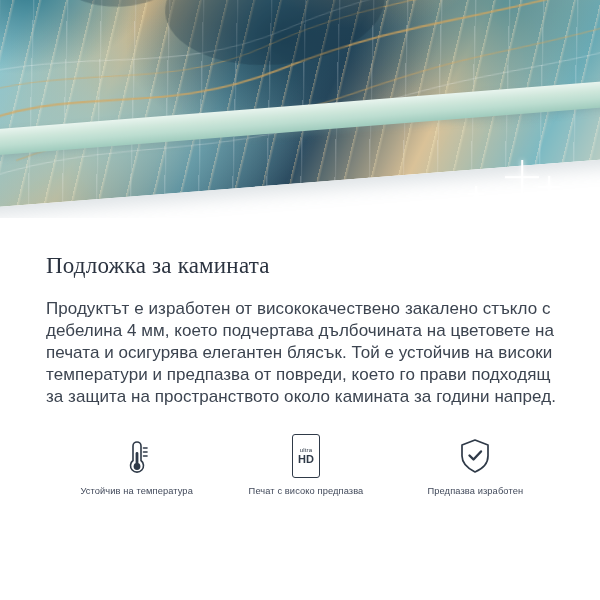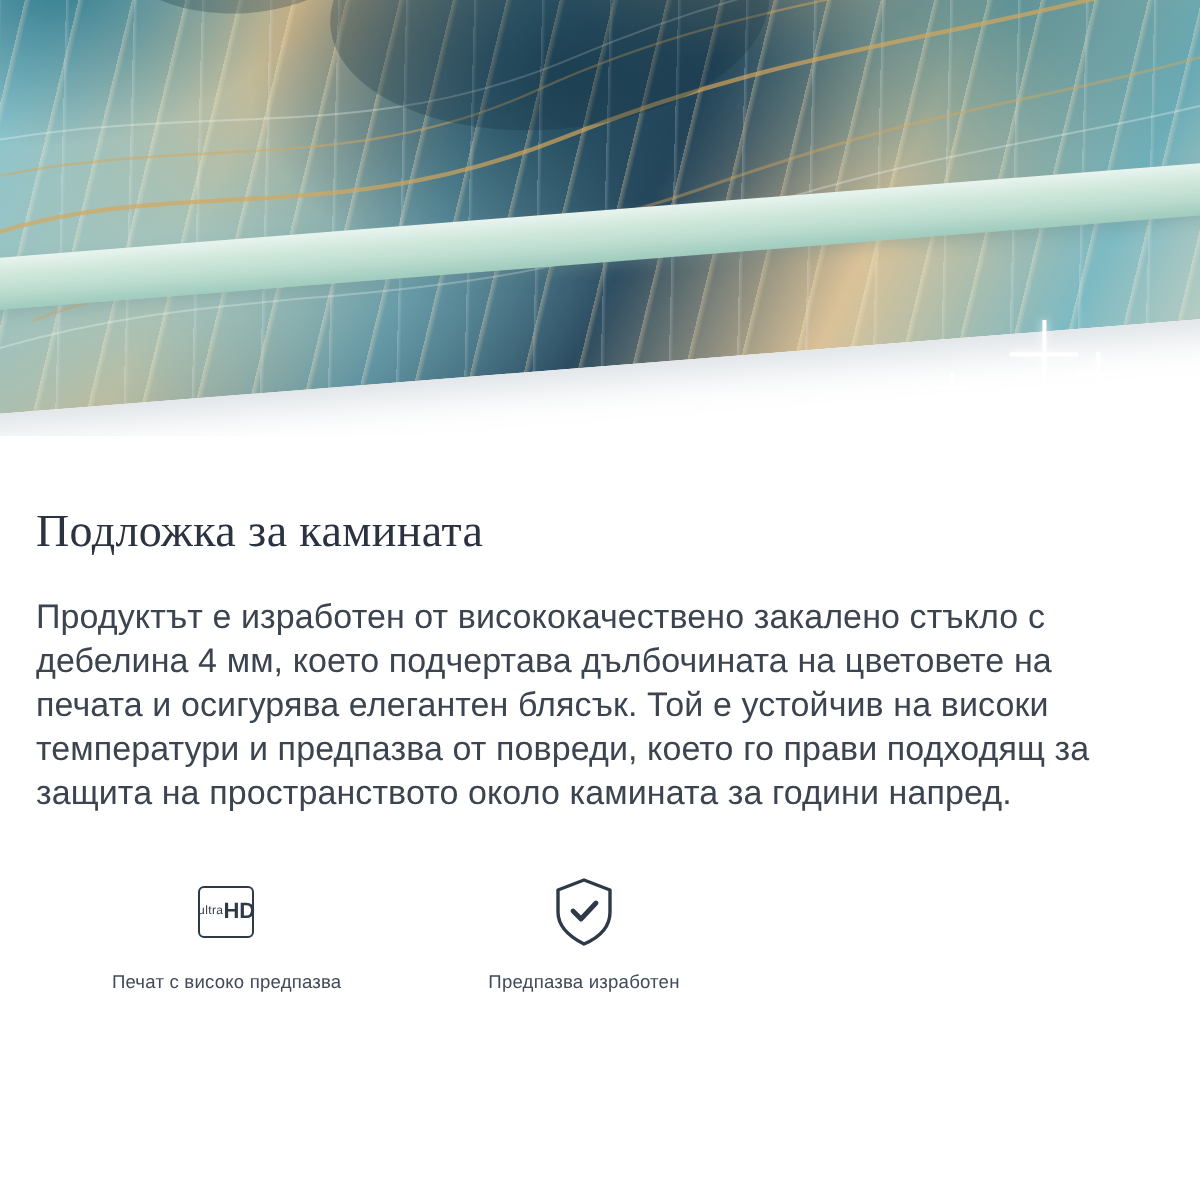--- a/index.html
+++ b/index.html
@@ -105,21 +105,21 @@
   }
   .sparkle::before { width: 100%; height: 1.6px; }
   .sparkle::after  { width: 1.6px; height: 100%; }
   .sparkle.s1 { left: 505px; top: 160px; }
   .sparkle.s2 { left: 538px; top: 176px; width: 22px; height: 22px; }
   .sparkle.s3 { left: 468px; top: 186px; width: 16px; height: 16px; }
 
   
   .content {
     position: relative;
-    padding: 18px 34px 0 18px;
+    padding: 18px 34px 0 46px;
   }
   .headline {
     font-family: "Liberation Serif", serif;
     font-size: 23px;
     line-height: 31px;
     color: #2b3340;
     font-weight: 400;
     margin: 14px 0 0 0;
     letter-spacing: .2px;
   }
@@ -157,24 +157,25 @@
   }
   .feature-label {
     margin-top: 8px;
     font-size: 9.3px;
     color: #41495a;
     text-align: center;
     letter-spacing: .1px;
   }
   .ultrahd {
     width: 28px;
-    height: 26px;
+    height: 44px;
     border: 1.6px solid #2f3a48;
     border-radius: 3px;
     display: flex;
+    flex-direction: column;
     align-items: center;
     justify-content: center;
     line-height: 1;
   }
   .ultrahd .t1 { font-size: 6px; color: #2f3a48; letter-spacing: .2px; }
   .ultrahd .t2 { font-size: 11px; font-weight: bold; color: #2f3a48; margin-top: 1px; }
   svg { display: block; }
 </style>
 </head>
 <body>
@@ -212,20 +213,35 @@
   <div class="content">
 
     <h1 class="headline">
       <span>Подложка за камината</span>
     </h1>
 
     <p class="body-copy">Продуктът е изработен от висококачествено закалено стъкло с дебелина 4 мм, което подчертава дълбочината на цветовете на печата и осигурява елегантен блясък. Той е устойчив на високи температури и предпазва от повреди, което го прави подходящ за защита на пространството около камината за години напред.</p>
 
     <div class="features">
 
+      <div class="feature">
+        <div class="feature-icon">
+          <svg width="30" height="40" viewBox="0 0 30 40">
+            <g stroke="#2f3a48" fill="none" stroke-width="1.6" stroke-linecap="round">
+              <path d="M15 6 a4 4 0 0 1 4 4 v14.5 a6.5 6.5 0 1 1 -8 0 V10 a4 4 0 0 1 4 -4 z"></path>
+              <line x1="21.5" y1="12" x2="25" y2="12"></line>
+              <line x1="21.5" y1="16" x2="25" y2="16"></line>
+              <line x1="21.5" y1="20" x2="25" y2="20"></line>
+            </g>
+            <circle cx="15" cy="30.5" r="3.4" fill="#2f3a48"></circle>
+            <rect x="13.6" y="16" width="2.8" height="13" rx="1.4" fill="#2f3a48"></rect>
+          </svg>
+        </div>
+        <div class="feature-label">Устойчив на температура</div>
+      </div>
 
       <div class="feature">
         <div class="feature-icon">
           <div class="ultrahd">
             <span class="t1">ultra</span>
             <span class="t2">HD</span>
           </div>
         </div>
         <div class="feature-label">Печат с високо предпазва</div>
       </div>

